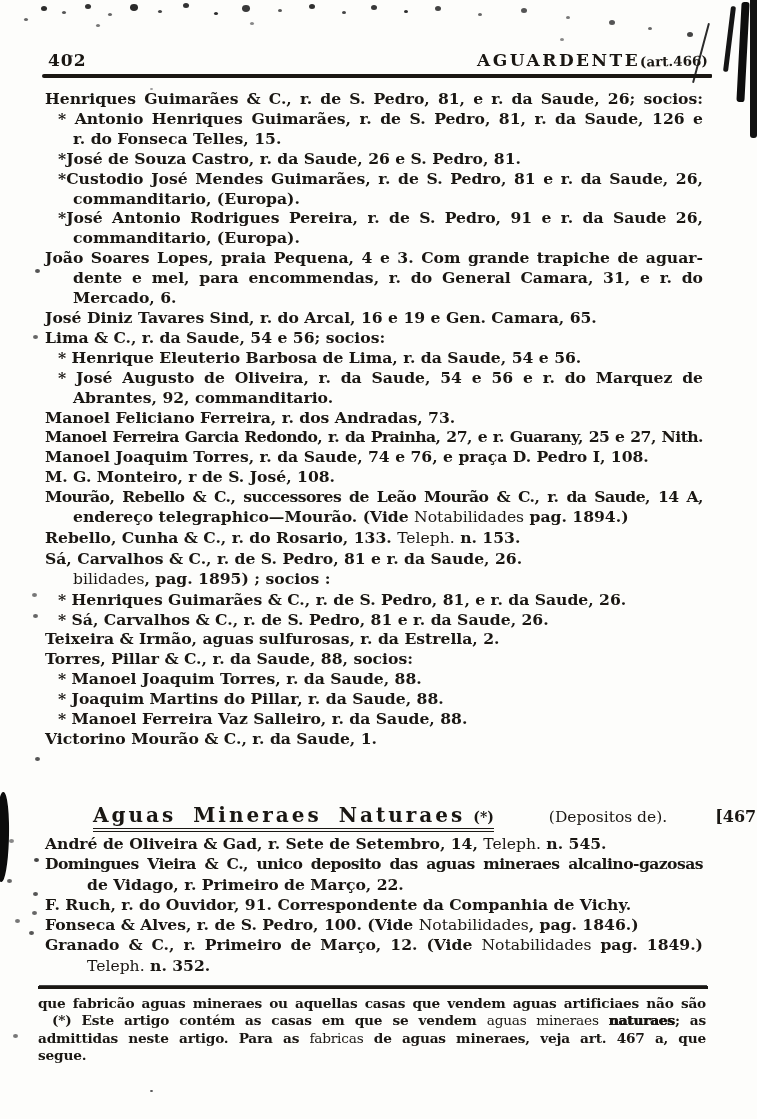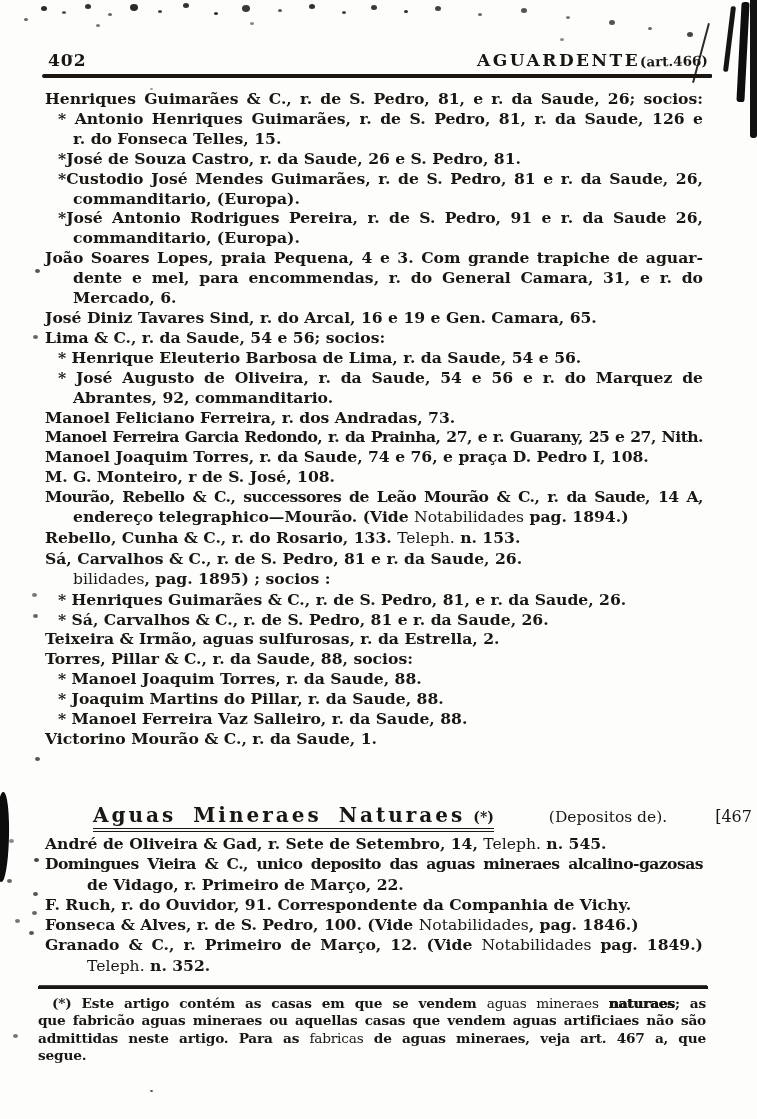--- a/index.html
+++ b/index.html
@@ -34,21 +34,21 @@
   .it { font-weight:normal; }
   .bd { font-weight:bold; text-shadow:0.4px 0 0 var(--ink), -0.3px 0 0 var(--ink); }
 
   
   .section-row { position:absolute; top:803px; left:45px; width:658px; display:flex; align-items:baseline;gap:48px; }
   .heading-spacer { width:66px; }
   .heading-underline { border-bottom:4px double var(--ink); padding-bottom:1px; white-space:nowrap; }
   .heading-text { font-size:20px; font-weight:bold; letter-spacing:3px; word-spacing:7px; }
   .heading-marker { font-size:14px; font-weight:bold; margin-left:3px; }
   .heading-suffix { font-size:15.5px; font-weight:normal; margin-left:7px; white-space:nowrap; }
-  .section-ref { margin-left:auto; font-size:16px; font-weight:normal; }
+  .section-ref { margin-left:auto; font-size:16px; font-weight:bold; }
 
   
   .footnote-rule { position:absolute; top:986px; left:38px; width:670px; height:2.5px; background:var(--ink); box-shadow:0 -2px 0 -1px #444; }
   .footnote { position:absolute; top:995px; left:38px; width:668px; font-size:13.7px; font-weight:bold; line-height:17.4px; }
   .footnote .tl { letter-spacing:-0.2px; }
 
   
   .artifact { position:absolute; pointer-events:none; }
   .noise-a { left:0; top:0; width:4px; height:3px; background:transparent; border-radius:50%;
     box-shadow: 42px 7px 0 1px #2c2c2c, 62px 11px 0 0 #555, 86px 5px 0 1px #333, 108px 13px 0 0 #666,
@@ -139,19 +139,19 @@
       <div class="tl ind0 just cond"><span>Domingues Vieira &amp; C., unico deposito das aguas mineraes alcalino-gazosas</span></div>
       <div class="tl ind4"><span>de Vidago, r. Primeiro de Março, 22.</span></div>
       <div class="tl ind0"><span>F. Ruch, r. do Ouvidor, 91. Correspondente da Companhia de Vichy.</span></div>
       <div class="tl ind0"><span>Fonseca &amp; Alves, r. de S. Pedro, 100. (Vide </span><span class="it">Notabilidades</span><span>, pag. 1846.)</span></div>
       <div class="tl ind0 just"><span>Granado &amp; C., r. Primeiro de Março, 12. (Vide </span><span class="it">Notabilidades</span><span> pag. 1849.)</span></div>
       <div class="tl ind4"><span class="it">Teleph.</span><span> n. 352.</span></div>
     </div>
 
   <div class="footnote-rule"></div>
   <div class="footnote">
+      <div class="tl ind0 just"><span>que fabricão aguas mineraes ou aquellas casas que vendem aguas artificiaes não são</span></div>
       <div class="tl ind3 just"><span>(*) Este artigo contém as casas em que se vendem </span><span class="it">aguas mineraes</span><span> </span><span class="bd">naturaes</span><span>; as</span></div>
-      <div class="tl ind0 just"><span>que fabricão aguas mineraes ou aquellas casas que vendem aguas artificiaes não são</span></div>
       <div class="tl ind0 just"><span>admittidas neste artigo. Para as </span><span class="it">fabricas</span><span> de aguas mineraes, veja art. 467 a, que</span></div>
       <div class="tl ind0"><span>segue.</span></div>
     </div>
 
 </div>
 
 </body></html>

